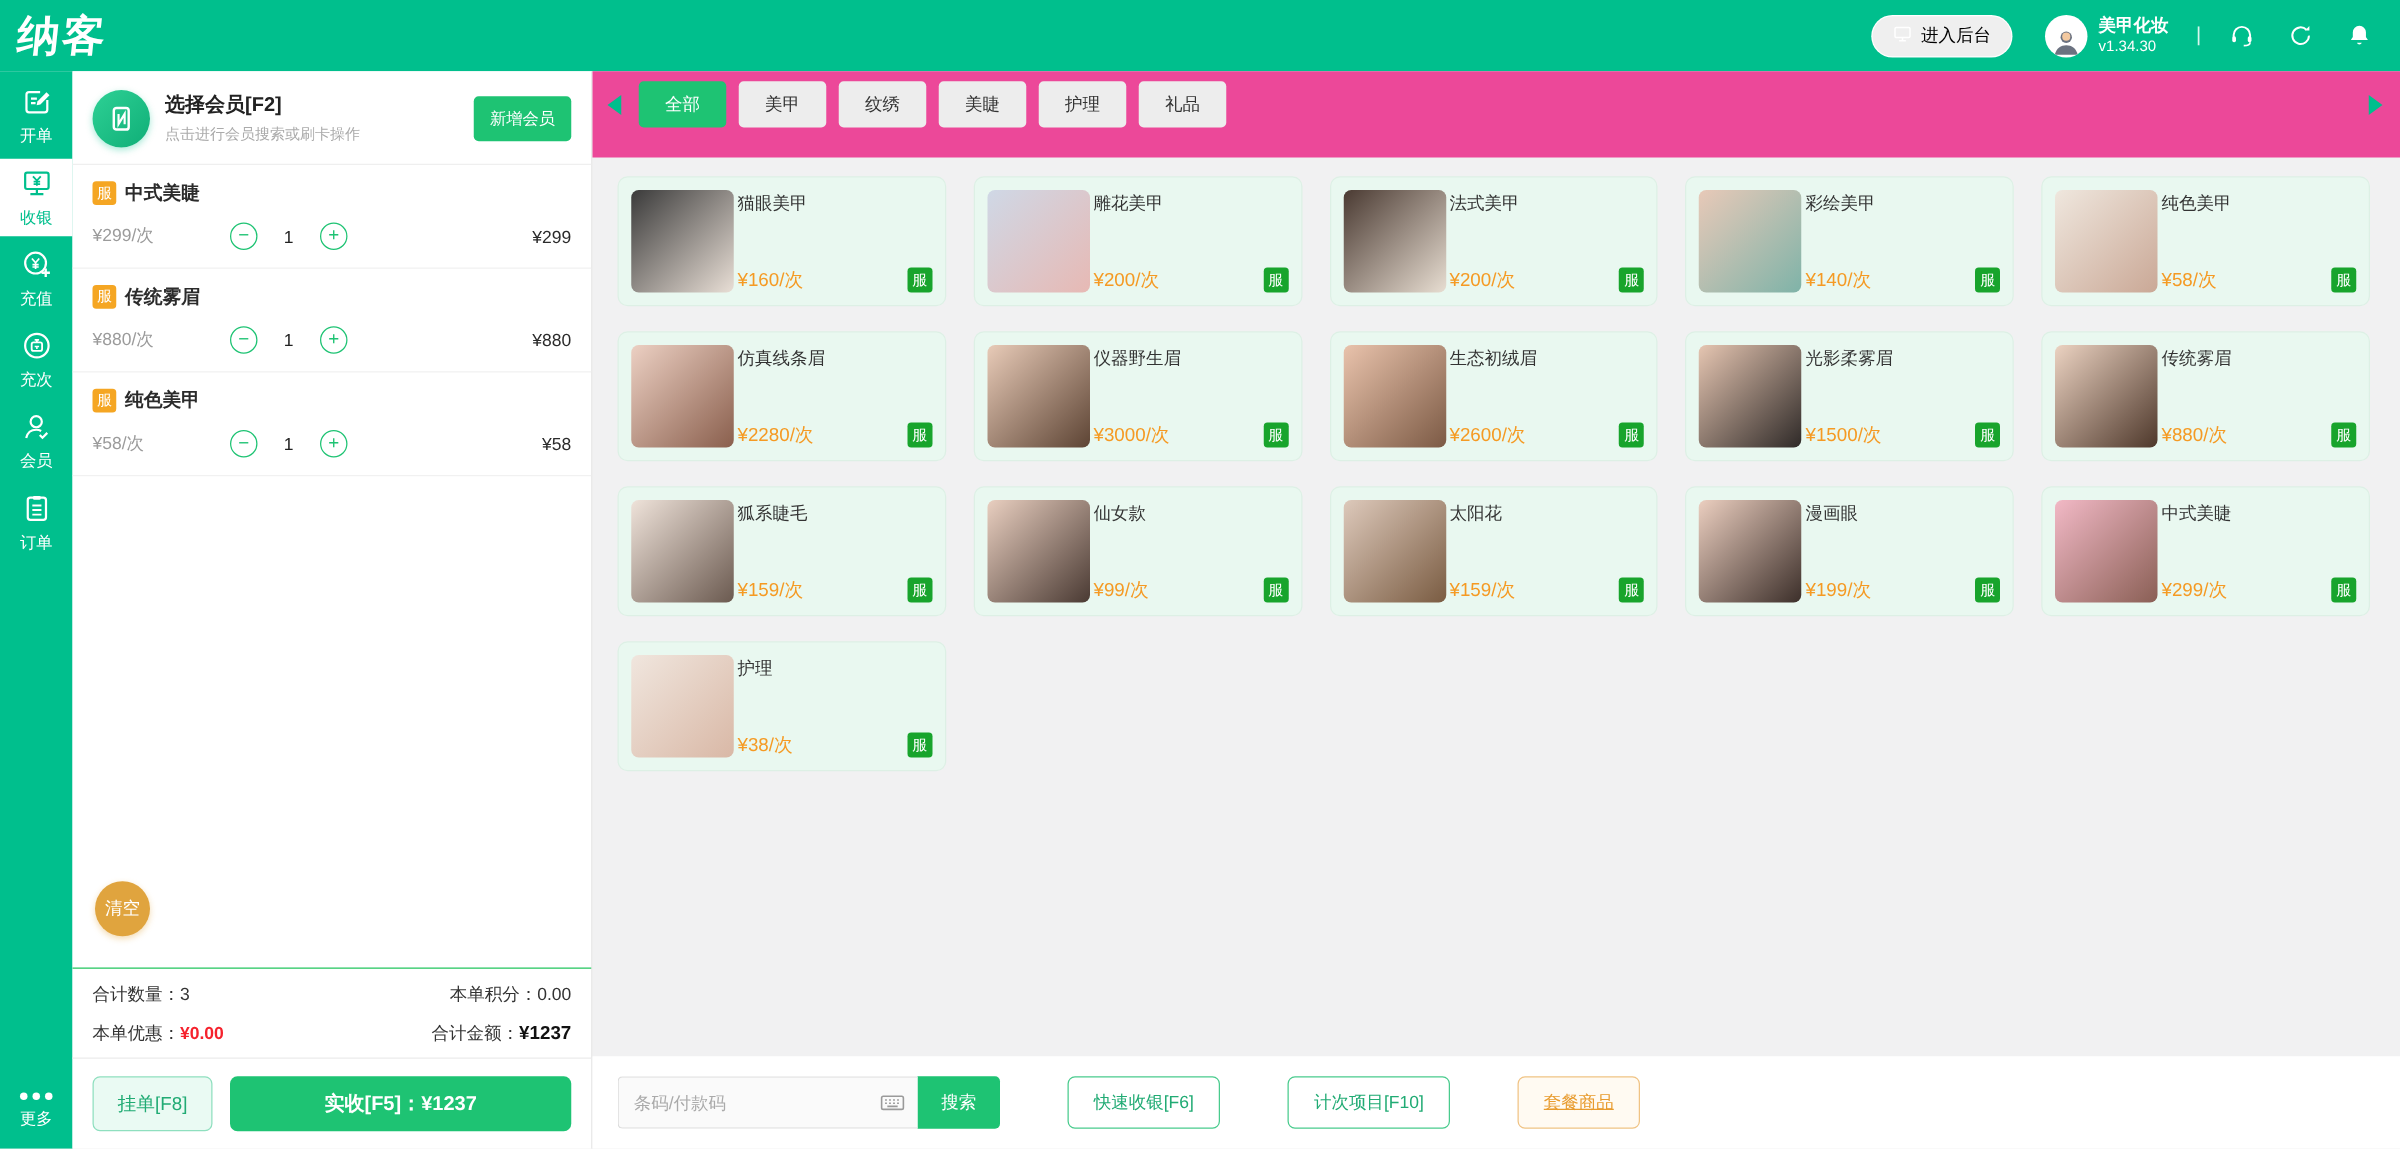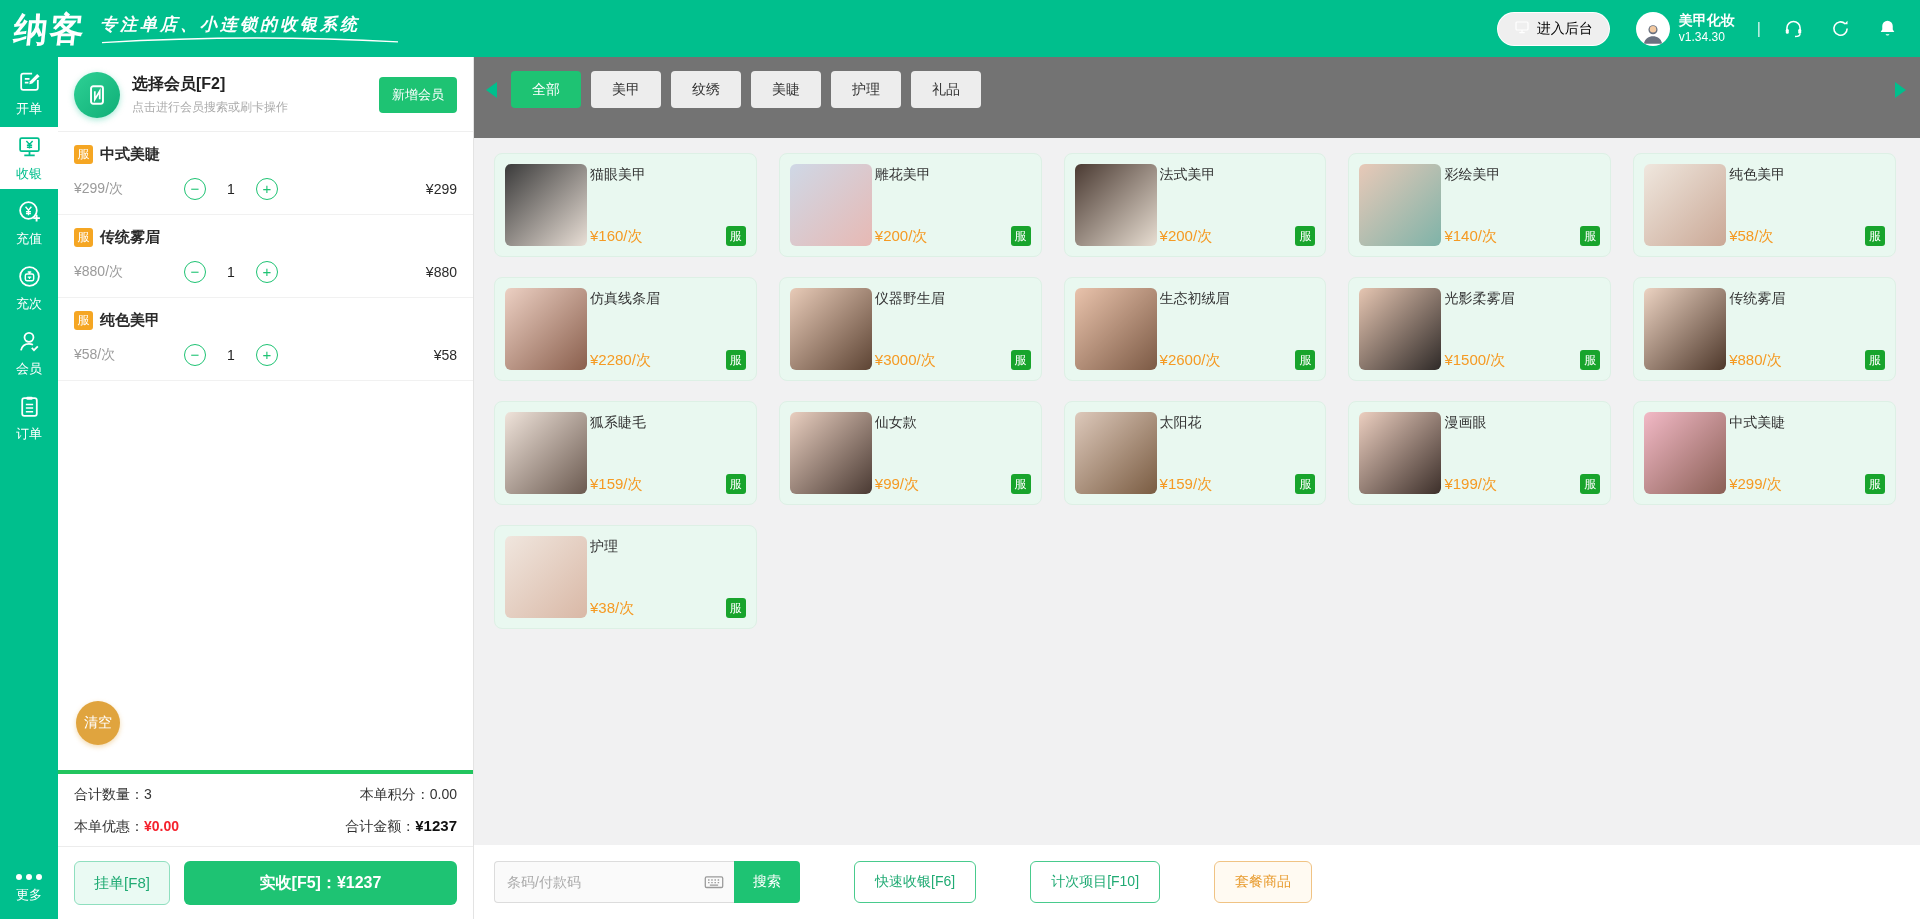--- a/index.html
+++ b/index.html
@@ -59,33 +59,33 @@
   .cart-unit { color:#9b9b9b; width:110px; }
   .qty-btn { width:22px; height:22px; border-radius:50%; border:1.6px solid #1ec373; background:#fff; color:#1ec373; font-size:15px; line-height:18px; text-align:center; cursor:pointer; flex:none; }
   .cart-qty { width:50px; text-align:center; color:#222; }
   .cart-amount { margin-left:auto; color:#2b2b2b; }
   .clear-btn { margin:auto 0 25px 18px; width:44px; height:44px; border-radius:50%; border:none; background:#e0a43e; color:#fff; font-size:14px; cursor:pointer; box-shadow:0 2px 5px rgba(224,164,62,.4); }
 
   .promo-row { border-top:1px solid #ececec; height:46px; display:flex; align-items:center; justify-content:space-between; padding:0 16px; }
   .promo-label { color:#444; }
   .promo-link { color:#1ec373; cursor:pointer; }
   .promo-link .chev { color:#b9e9d4; margin-left:2px; }
-  .totals { border-top:4px solid #22c55e; padding:12px 16px 10px; }
+  .totals { border-top:1px solid #22c55e; padding:12px 16px 10px; }
   .totals-row { display:flex; justify-content:space-between; align-items:baseline; margin-bottom:13px; }
   .totals-row:last-child { margin-bottom:0;gap:32px; }
   .t-label { color:#333; }
   .t-red { color:#f5222d; font-weight:bold; }
   .t-bold { color:#111; font-weight:bold; font-size:15px; }
   .left-footer { border-top:1px solid #ececec; padding:14px 16px; display:flex; gap:14px; align-items:center; }
   .hold-btn { flex:none; width:96px; height:44px; background:#eafaf3; border:1px solid #8fdfbf; color:#21ab74; border-radius:6px; font-size:15px; cursor:pointer; }
   .pay-btn { flex:1; height:44px; background:#1ec373; border:none; color:#fff; border-radius:6px; font-size:16px; font-weight:bold; cursor:pointer; }
 
   
   .main-col { flex:1; display:flex; flex-direction:column; min-width:0; }
-  .tabbar { background:#737373; height:81px; display:flex; align-items:center; padding:0 14px 16px 12px; }
+  .tabbar { background:#ec4899; height:69px; display:flex; align-items:center; padding:0 14px 16px 12px; }
   .tab-arrow { width:0; height:0; border-style:solid; cursor:pointer; flex:none; }
   .tab-arrow.left { border-width:8px 11px 8px 0; border-color:transparent #00bf8d transparent transparent; margin-right:14px; }
   .tab-arrow.right { border-width:8px 0 8px 11px; border-color:transparent transparent transparent #00bf8d; margin-left:auto; }
   .tabs { display:flex; gap:10px; }
   .tab { height:37px; padding:0 21px; border-radius:4px; background:#ededed; color:#333; font-size:14px; display:flex; align-items:center; cursor:pointer; }
   .tab.active { background:#1ec373; color:#fff; }
 
   .grid-wrap { flex:1; overflow:hidden; padding:15px 24px 0 20px; }
   .product-grid { display:grid; grid-template-columns:repeat(5,1fr); gap:20px 22px; }
   .product-card { background:#e9f8f0; border:1px solid #ddf0e5; border-radius:8px; height:104px; padding:10px; display:flex; cursor:pointer; }
@@ -97,33 +97,27 @@
   .svc-badge-green { width:20px; height:20px; background:#18a42c; color:#fff; font-size:12px; border-radius:3px; display:flex; align-items:center; justify-content:center; }
 
   .bottom-bar { background:#fff; height:74px; display:flex; align-items:center; padding:0 20px; gap:22px; }
   .search-combo { display:flex; height:42px; }
   .search-input-wrap { position:relative; width:240px; }
   .search-input { width:100%; height:100%; border:1px solid #dcdcdc; border-right:none; border-radius:4px 0 0 4px; background:#fafafa; padding:0 36px 0 12px; font-size:14px; color:#333; outline:none; }
   .search-input::placeholder { color:#aaa; }
   .kb-icon { position:absolute; right:9px; top:10px; width:22px; height:22px; }
   .search-btn { width:66px; border:none; background:#1ec373; color:#fff; font-size:14px; border-radius:0 4px 4px 0; cursor:pointer; }
   .bar-btn { height:42px; padding:0 20px; border-radius:6px; background:#fff; border:1px solid #49cb8d; color:#21ab74; font-size:14px; cursor:pointer;margin-left:32px; }
-  .bar-btn.orange { border-color:#f0c384; color:#e89b2e; background:#fffaf2; }
+  .bar-btn.orange { border-color:#f0c384; color:#e89b2e; background:#fffaf2;text-decoration:underline; }
 </style>
 </head>
 <body>
 
 <header class="topbar">
   <div class="logo">纳客</div>
-  <div class="slogan-wrap">
-    <div class="slogan">专注单店、小连锁的收银系统</div>
-    <svg class="slogan-swoosh" viewBox="0 0 300 10" preserveAspectRatio="none">
-        <path d="M2 7 Q150 -4 298 6" fill="none" stroke="#fff" stroke-width="1.6"></path>
-      </svg>
-  </div>
   <div class="topbar-spacer"></div>
   <button class="backstage-btn">
     <span><svg viewBox="0 0 24 24">
           <rect x="3" y="4.5" width="18" height="12" rx="1.5" fill="none" stroke="#fff" stroke-width="1.8"></rect>
           <path d="M12 16.5v3.5M8 20.5h8" stroke="#fff" stroke-width="1.8"></path>
         </svg></span>
     <span>进入后台</span>
   </button>
   <div class="account">
     <div class="avatar">

